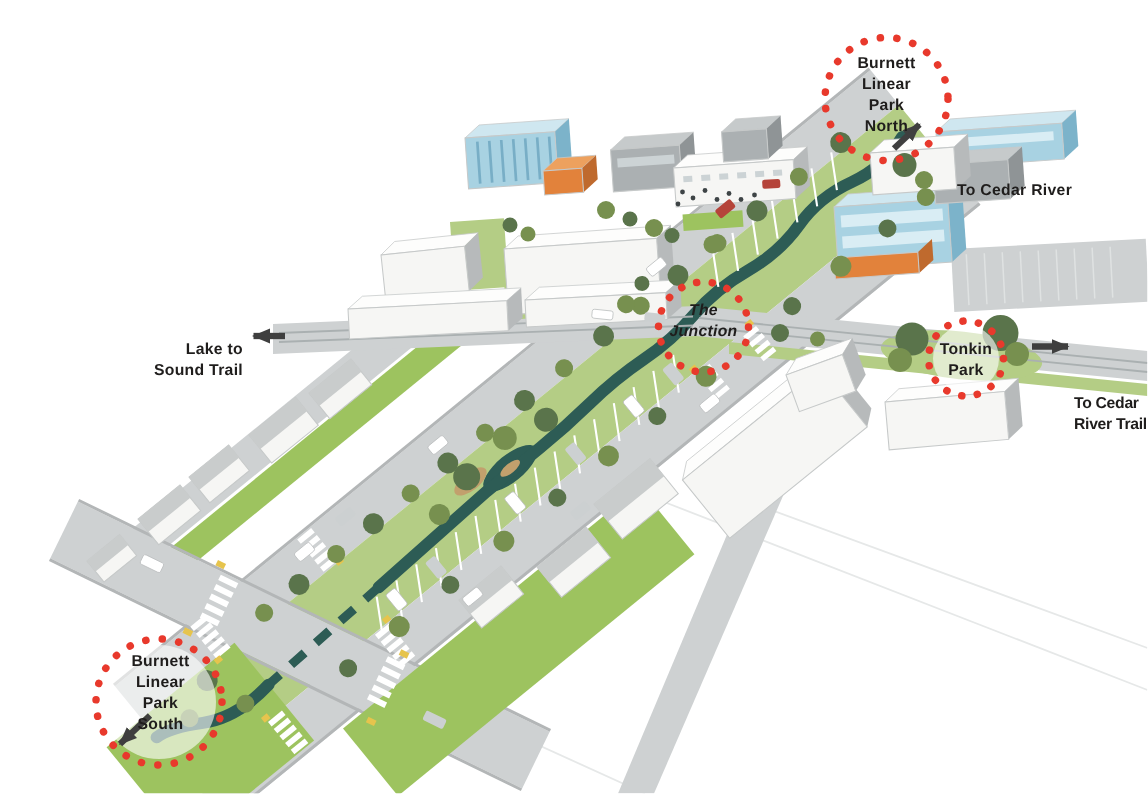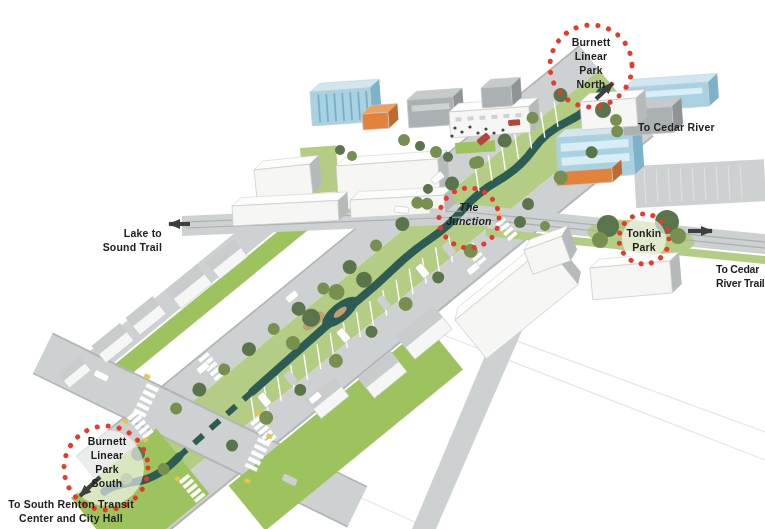--- a/index.html
+++ b/index.html
@@ -508,15 +508,13 @@
 South</div>
 
   <div class="lbl" style="left:638px;top:72px;white-space:nowrap;margin-top:48px;">To Cedar River</div>
 
   <div class="lbl lbl-right" style="left:58px;top:210px;width:104px;">Lake to
 Sound Trail</div>
 
   <div class="lbl" style="left:716px;top:219px;letter-spacing:-0.2px;margin-top:43px;">To Cedar
 River Trail</div>
 
-  <div class="lbl lbl-ctr-text" style="left:0px;top:497px;width:142px;">To South Renton Transit
-Center and City Hall</div>
 </div>
 
 </body></html>

